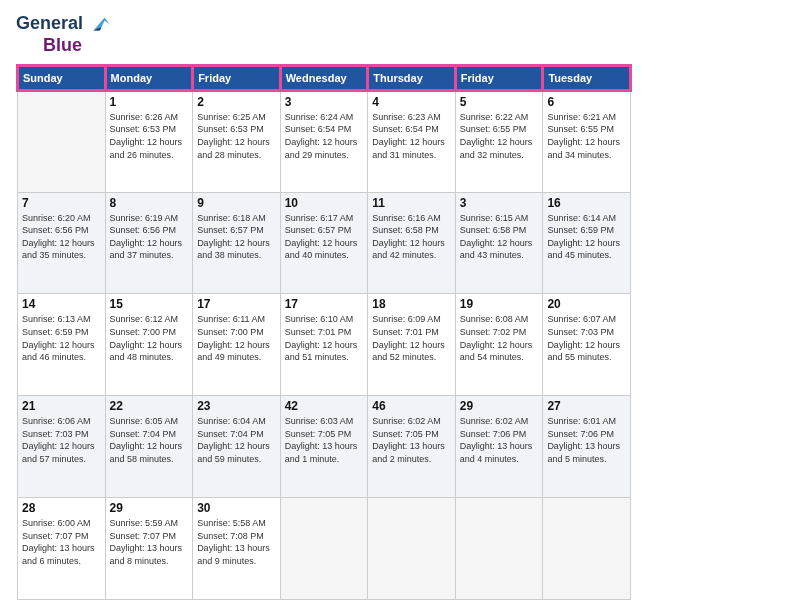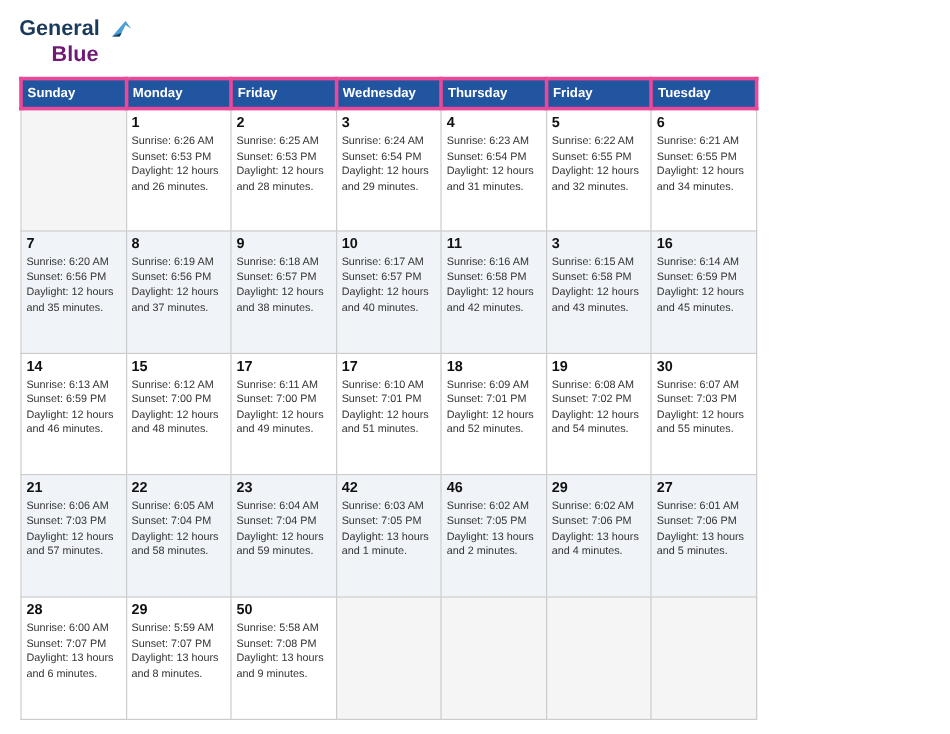--- a/index.html
+++ b/index.html
@@ -202,21 +202,21 @@
           </td>
           <td>
             <div class="day-num">18</div>
             <div class="day-info">Sunrise: 6:09 AM<br>Sunset: 7:01 PM<br>Daylight: 12 hours and 52 minutes.</div>
           </td>
           <td>
             <div class="day-num">19</div>
             <div class="day-info">Sunrise: 6:08 AM<br>Sunset: 7:02 PM<br>Daylight: 12 hours and 54 minutes.</div>
           </td>
           <td>
-            <div class="day-num">30</div>
+            <div class="day-num">20</div>
             <div class="day-info">Sunrise: 6:07 AM<br>Sunset: 7:03 PM<br>Daylight: 12 hours and 55 minutes.</div>
           </td>
         </tr>
         <tr class="row-shaded">
           <td>
             <div class="day-num">21</div>
             <div class="day-info">Sunrise: 6:06 AM<br>Sunset: 7:03 PM<br>Daylight: 12 hours and 57 minutes.</div>
           </td>
           <td>
             <div class="day-num">22</div>
@@ -246,21 +246,21 @@
         <tr>
           <td>
             <div class="day-num">28</div>
             <div class="day-info">Sunrise: 6:00 AM<br>Sunset: 7:07 PM<br>Daylight: 13 hours and 6 minutes.</div>
           </td>
           <td>
             <div class="day-num">29</div>
             <div class="day-info">Sunrise: 5:59 AM<br>Sunset: 7:07 PM<br>Daylight: 13 hours and 8 minutes.</div>
           </td>
           <td>
-            <div class="day-num">50</div>
+            <div class="day-num">30</div>
             <div class="day-info">Sunrise: 5:58 AM<br>Sunset: 7:08 PM<br>Daylight: 13 hours and 9 minutes.</div>
           </td>
           <td class="empty"></td>
           <td class="empty"></td>
           <td class="empty"></td>
           <td class="empty"></td>
         </tr>
       </tbody>
   </table>
 </div>

